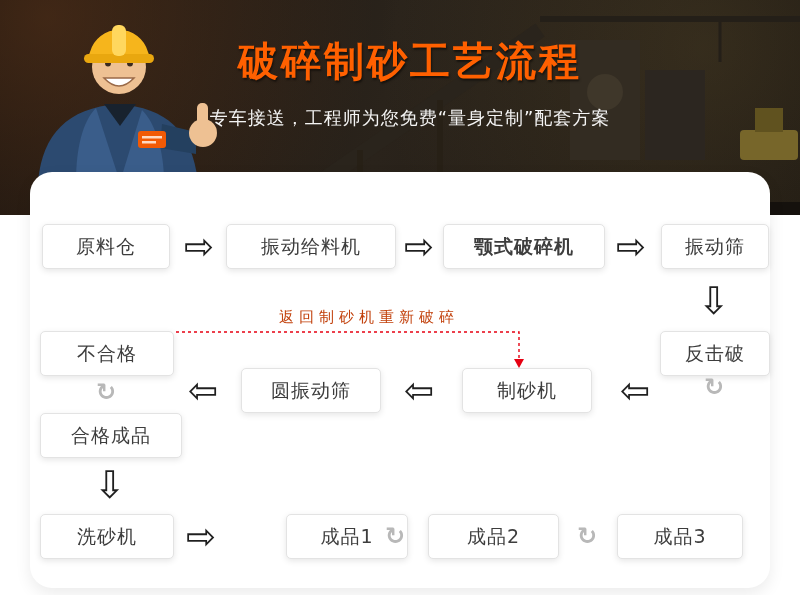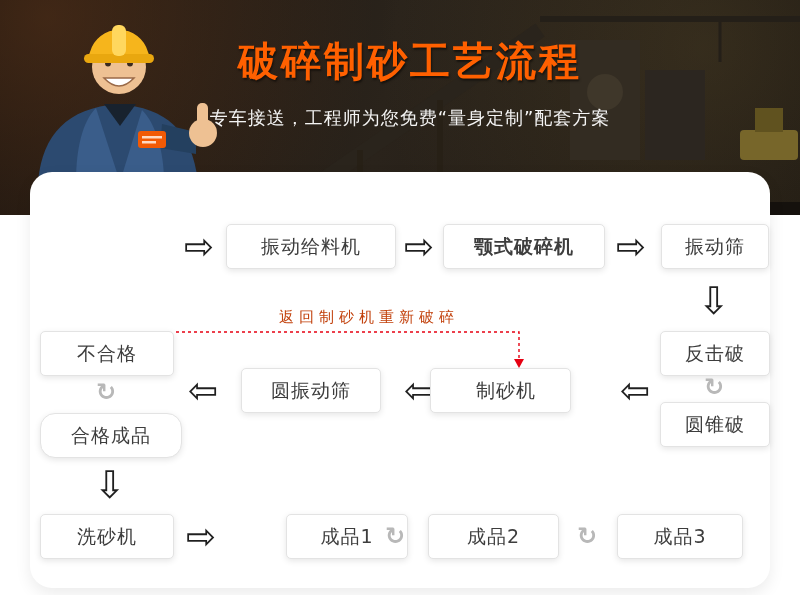--- a/index.html
+++ b/index.html
@@ -102,43 +102,43 @@
 
 <div class="card">
 
   <svg class="overlay" width="740" height="416" viewBox="0 0 740 416">
     <path d="M146 160 L489 160 L489 188" fill="none" stroke="#e60012" stroke-width="1.4" stroke-dasharray="3,3"></path>
     <polygon points="484,187 494,187 489,196" fill="#e60012"></polygon>
   </svg>
 
   <div class="return-note">返回制砂机重新破碎</div>
 
+  <div class="node" style="left:12px;top:52px;width:126px;">原料仓</div>
   <div class="harrow" style="left:146px;top:57px;width:46px;">⇨</div>
   <div class="node" style="left:196px;top:52px;width:168px;">振动给料机</div>
   <div class="harrow" style="left:367px;top:57px;width:44px;">⇨</div>
   <div class="node" style="left:413px;top:52px;width:160px;font-weight:bold;">颚式破碎机</div>
   <div class="harrow" style="left:578px;top:57px;width:46px;">⇨</div>
   <div class="node" style="left:631px;top:52px;width:106px;">振动筛</div>
 
   <div class="varrow" style="left:666px;top:110px;width:36px;">⇩</div>
 
   <div class="node" style="left:10px;top:159px;width:132px;">不合格</div>
   <div class="node" style="left:630px;top:159px;width:108px;text-align:right;">反击破</div>
 
   <div class="harrow" style="left:150px;top:201px;width:46px;">⇦</div>
   <div class="node" style="left:211px;top:196px;width:138px;">圆振动筛</div>
   <div class="harrow" style="left:366px;top:201px;width:46px;">⇦</div>
-  <div class="node" style="left:400px;top:196px;width:128px;padding-left:11px;">制砂机</div>
+  <div class="node" style="left:432px;top:196px;width:128px;">制砂机</div>
   <div class="harrow" style="left:582px;top:201px;width:46px;">⇦</div>
 
   <div class="recycle" style="left:64px;top:208px;">↻</div>
-  <div class="node" style="left:10px;top:241px;width:140px;border-radius:15px;">合格成品</div>
+  <div class="node" style="left:10px;top:241px;width:140px;">合格成品</div>
 
   <div class="recycle" style="left:672px;top:203px;">↻</div>
-  <div class="node" style="left:630px;top:230px;width:108px;">圆锥破</div>
 
   <div class="varrow" style="left:62px;top:294px;width:36px;">⇩</div>
 
   <div class="node" style="left:10px;top:342px;width:132px;">洗砂机</div>
   <div class="harrow" style="left:148px;top:347px;width:46px;">⇨</div>
   <div class="node" style="left:212px;top:342px;width:120px;margin-left:44px;">成品1</div>
   <div class="recycle" style="left:353px;top:352px;">↻</div>
   <div class="node" style="left:398px;top:342px;width:129px;">成品2</div>
   <div class="recycle" style="left:545px;top:352px;">↻</div>
   <div class="node" style="left:587px;top:342px;width:124px;">成品3</div>

